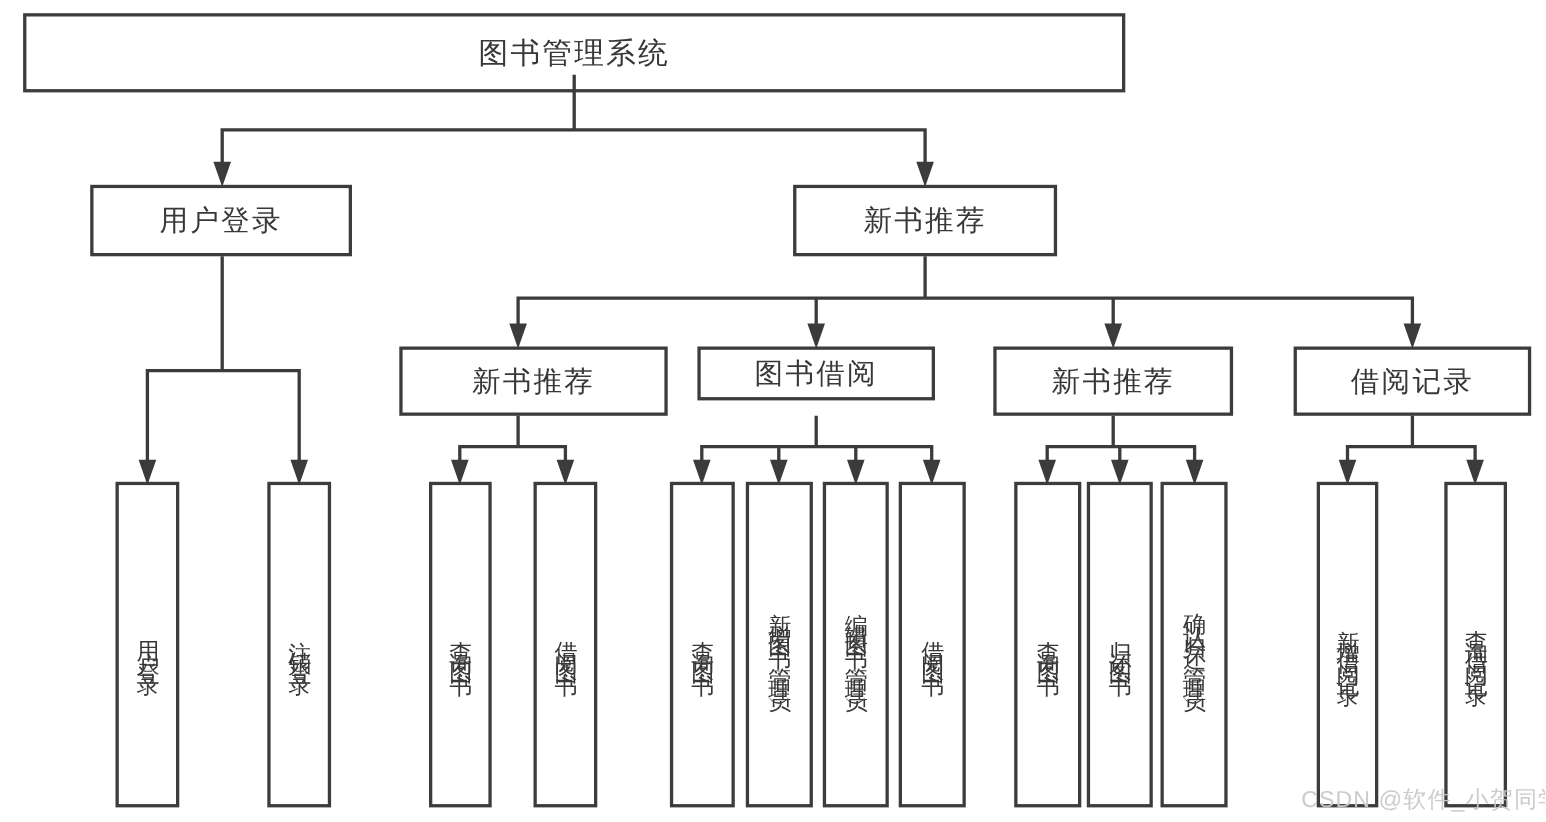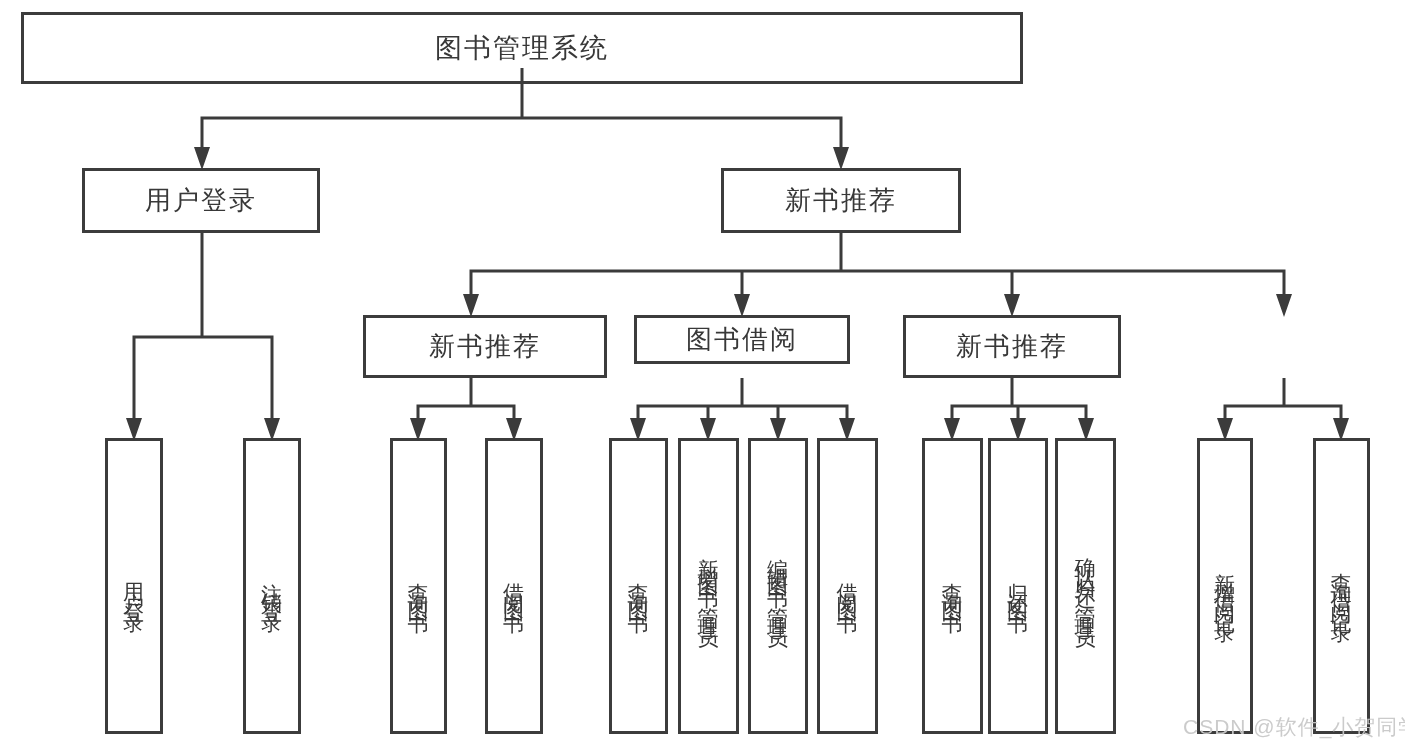--- a/index.html
+++ b/index.html
@@ -74,20 +74,21 @@
   </svg>
 
   <div class="node hbox root" style="left:21px; top:12px; width:1002px; height:72px">图书管理系统</div>
 
   <div class="node hbox" style="left:82px; top:168px; width:238px; height:65px">用户登录</div>
   <div class="node hbox" style="left:721px; top:168px; width:240px; height:65px">新书推荐</div>
 
   <div class="node hbox" style="left:363px; top:315px; width:244px; height:63px">新书推荐</div>
   <div class="node hbox" style="left:634px; top:315px; width:216px; height:49px">图书借阅</div>
   <div class="node hbox" style="left:903px; top:315px; width:218px; height:63px">新书推荐</div>
+  <div class="node hbox" style="left:1176px; top:315px; width:216px; height:63px">借阅记录</div>
 
   <div class="node vbox" style="left:105px; top:438px; width:58px; height:296px">
     <span class="vtext">用户登录</span>
   </div>
   <div class="node vbox" style="left:243px; top:438px; width:58px; height:296px">
     <span class="vtext">注销登录</span>
   </div>
 
   <div class="node vbox" style="left:390px; top:438px; width:57px; height:296px">
     <span class="vtext">查询图书</span>

